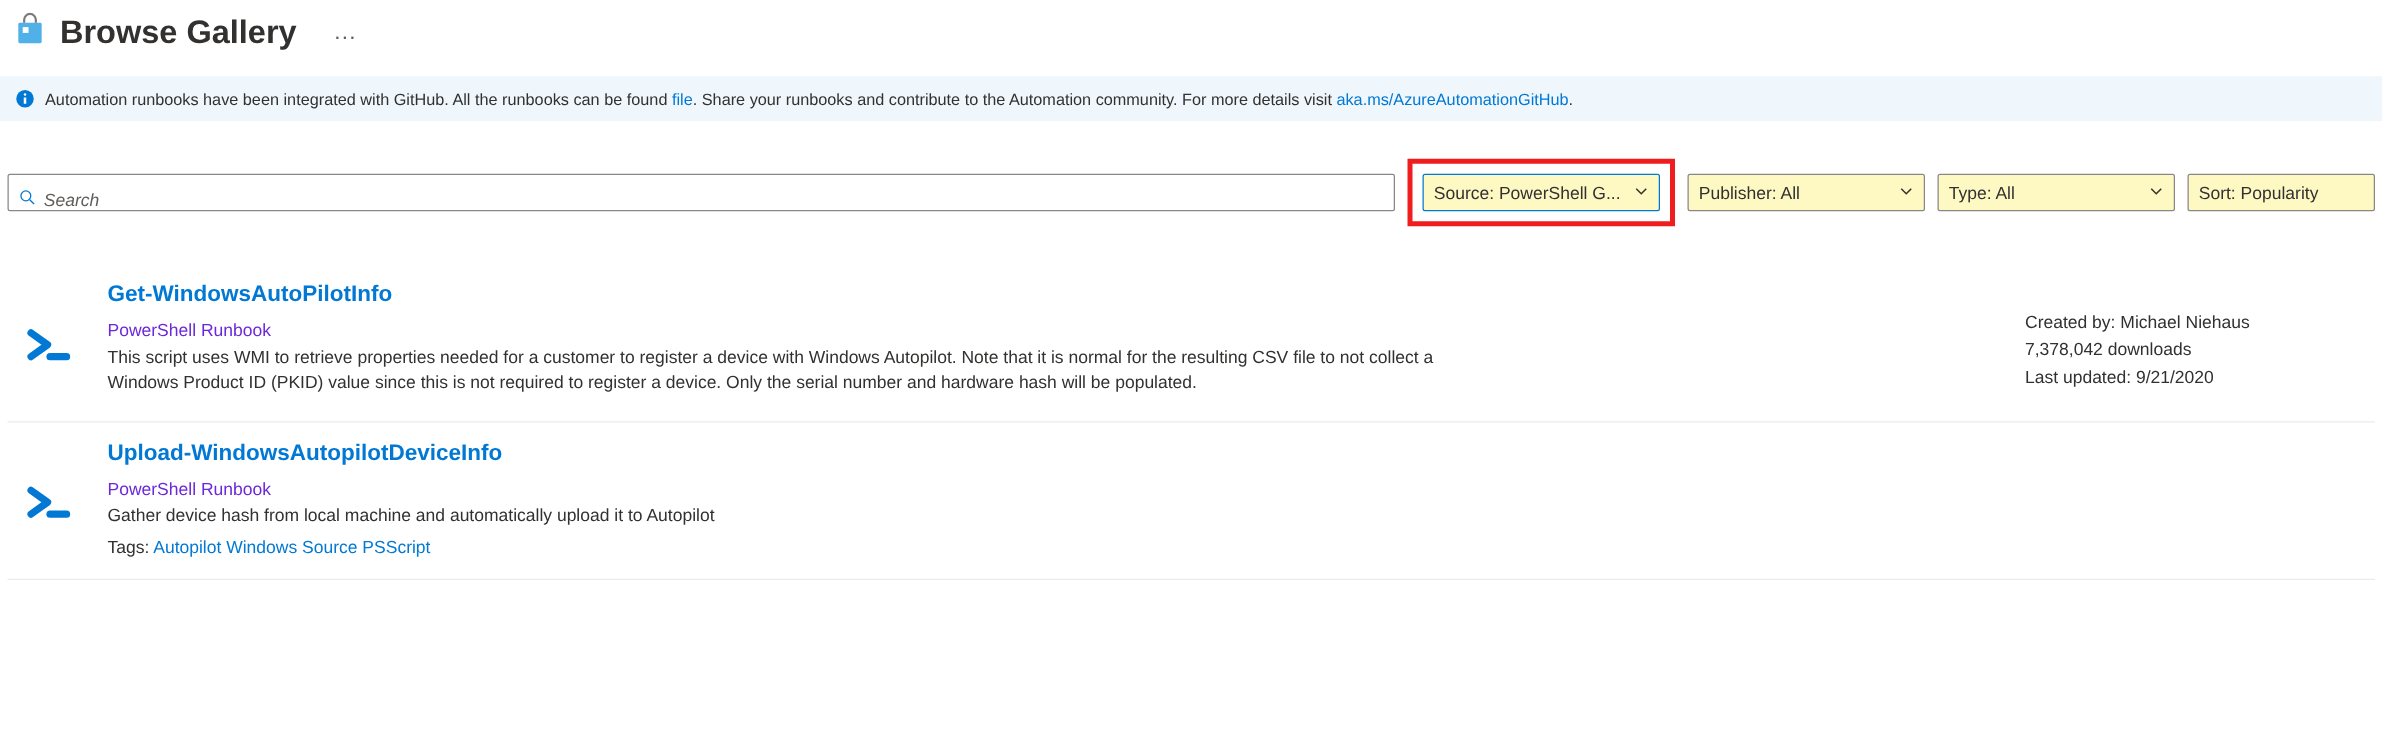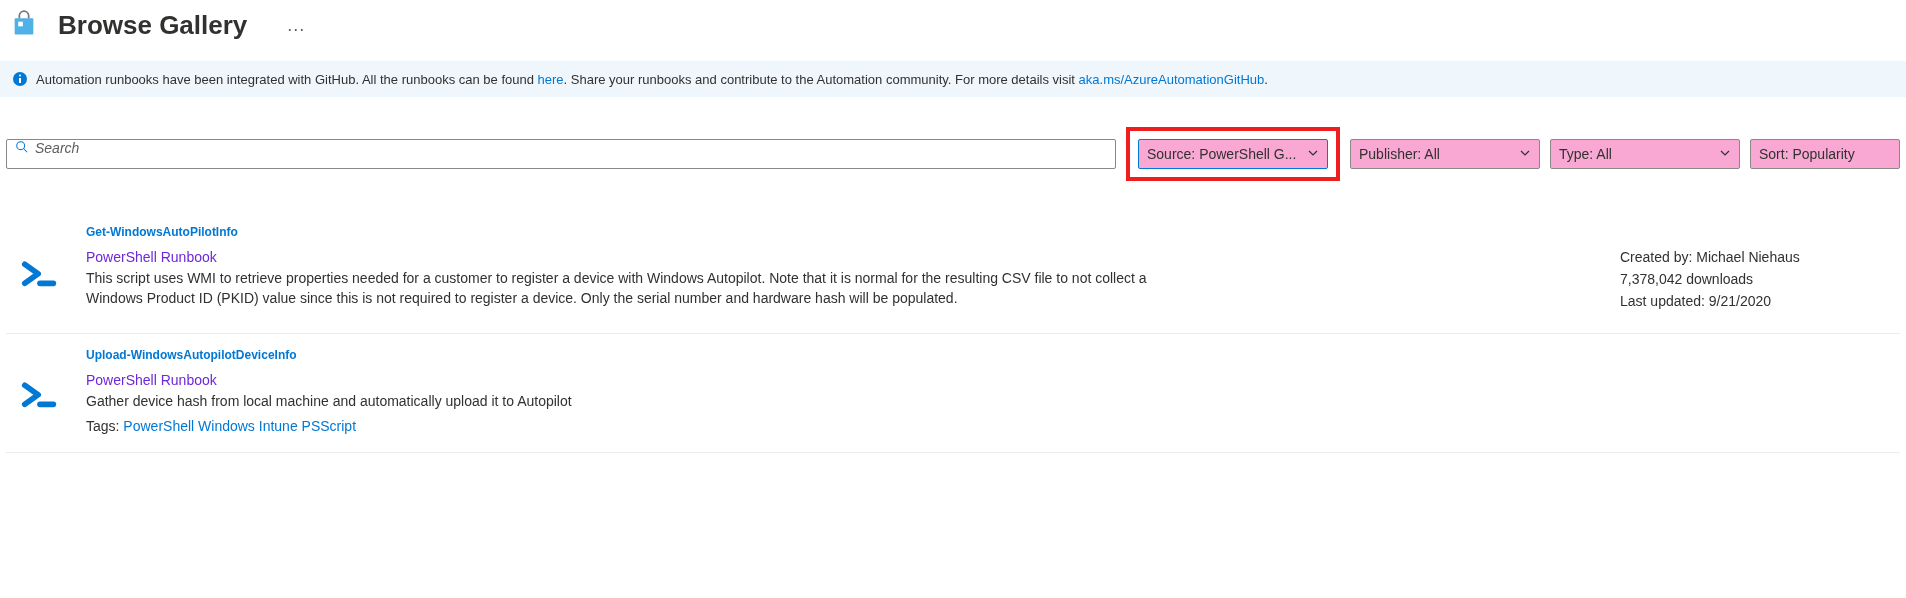--- a/index.html
+++ b/index.html
@@ -7,21 +7,21 @@
       font-family: 'Segoe UI', Tahoma, sans-serif;
       font-size: 13px;
       color: #323130;
       background: #fff;
       width: 1906px;
     }
     .header {
       display: flex;
       align-items: center;
       padding: 10px 6px 20px 10px;
-      gap: 20px;
+      gap: 10px;
     }
     .header-icon svg { width: 28px; height: 28px; }
     .page-title {
       font-size: 26px;
       font-weight: 600;
       color: #323130;
     }
     .more-dots {
       font-size: 18px;
       color: #605e5c;
@@ -49,21 +49,21 @@
     .filters-row {
       display: flex;
       gap: 10px;
       padding: 0 6px;
       align-items: center;
       margin-bottom: 30px;
     }
     .search-box {
       flex: 1;
       display: flex;
-      align-items: flex-start;
+      align-items: flex-end;
       border: 1px solid #8a8886;
       border-radius: 2px;
       height: 30px;
       padding: 0 8px;
       gap: 6px;
       min-width: 0;
     }
     .search-box input {
       border: none;
       outline: none;
@@ -77,21 +77,21 @@
     .dropdown {
       border: 1px solid #8a8886;
       border-radius: 2px;
       height: 30px;
       padding: 0 8px;
       display: flex;
       align-items: center;
       justify-content: space-between;
       min-width: 190px;
       cursor: pointer;
-      background: #f9a8d4;
+      background: #fef9c3;
       font-size: 14px;
       color: #323130;
       white-space: nowrap;
       overflow: hidden;
     }
     .dropdown-label { overflow: hidden; text-overflow: ellipsis; }
     .chevron svg { width: 12px; height: 12px; margin-left:6px; flex-shrink:0; }
     .highlight-box {
       border: 4px solid #ef1d1d;
       padding: 8px;
@@ -120,21 +120,21 @@
       flex-shrink:0;
       padding-left: 8px;
     }
     .ps-icon {
       width: 38px; height: 38px;
       display:flex; align-items:center; justify-content:center;
     }
     .result-body { flex: 1; min-width:0; }
     .result-title {
       color: #0078d4;
-      font-size: 12px;
+      font-size: 18px;
       font-weight: 600;
       margin-bottom: 4px;
       cursor:pointer;
     }
     .result-subtitle {
       color: #6d28d9;
       font-size: 14px;
       margin-bottom: 4px;
       margin-top: 10px;
     }
@@ -178,21 +178,21 @@
 
 <div class="info-banner">
   <span class="info-icon">
     <svg viewBox="0 0 16 16">
         <circle cx="8" cy="8" r="7" fill="#0078d4"></circle>
         <rect x="7" y="7" width="2" height="5" fill="#fff"></rect>
         <circle cx="8" cy="4.5" r="1" fill="#fff"></circle>
       </svg>
   </span>
   <span>
-    <span>Automation runbooks have been integrated with GitHub. All the runbooks can be found </span><a href="#">here</a><span>. Share your runbooks and contribute to the Automation community. For more details visit </span><a href="#">aka.ms/AzureAutomationGitHub</a><span>.</span>
+    <span>Automation runbooks have been integrated with GitHub. All the runbooks can be found </span><a href="#">file</a><span>. Share your runbooks and contribute to the Automation community. For more details visit </span><a href="#">aka.ms/AzureAutomationGitHub</a><span>.</span>
   </span>
 </div>
 
 <div class="filters-row">
   <div class="search-box">
     <span class="search-icon">
       <svg viewBox="0 0 16 16">
           <circle cx="6.5" cy="6.5" r="4.5" fill="none" stroke="#0078d4" stroke-width="1.2"></circle>
           <line x1="10" y1="10" x2="14" y2="14" stroke="#0078d4" stroke-width="1.2"></line>
         </svg>
@@ -257,17 +257,17 @@
         <svg viewBox="0 0 40 40">
             <path d="M4 14 L18 24 L4 34" fill="none" stroke="#0078d4" stroke-width="6" stroke-linecap="round" stroke-linejoin="round"></path>
             <line x1="20" y1="34" x2="34" y2="34" stroke="#0078d4" stroke-width="6" stroke-linecap="round"></line>
           </svg>
       </span>
     </div>
     <div class="result-body">
       <div class="result-title">Upload-WindowsAutopilotDeviceInfo</div>
       <div class="result-subtitle">PowerShell Runbook</div>
       <div class="result-desc">Gather device hash from local machine and automatically upload it to Autopilot</div>
-      <div class="result-tags"><span>Tags: </span><span class="taglink">PowerShell Windows Intune PSScript</span></div>
+      <div class="result-tags"><span>Tags: </span><span class="taglink">Autopilot Windows Source PSScript</span></div>
     </div>
   </div>
 
 </div>
 
 </body></html>

